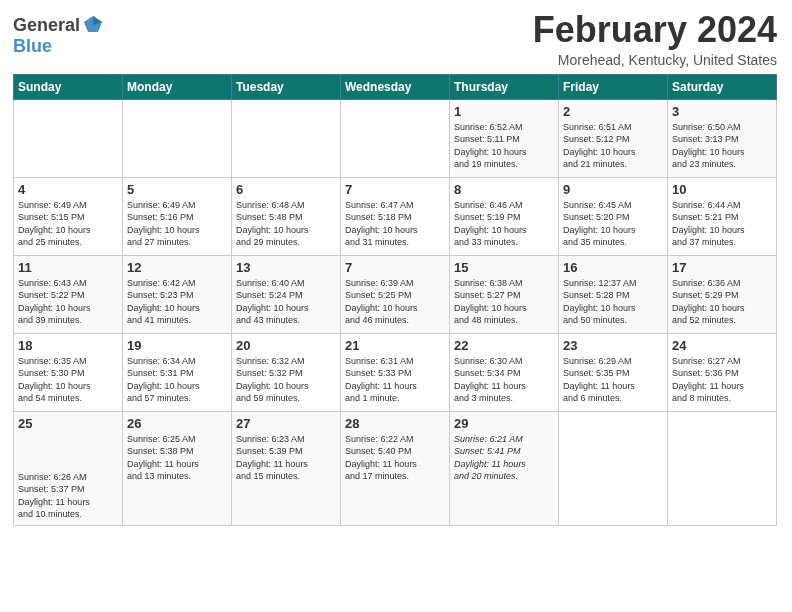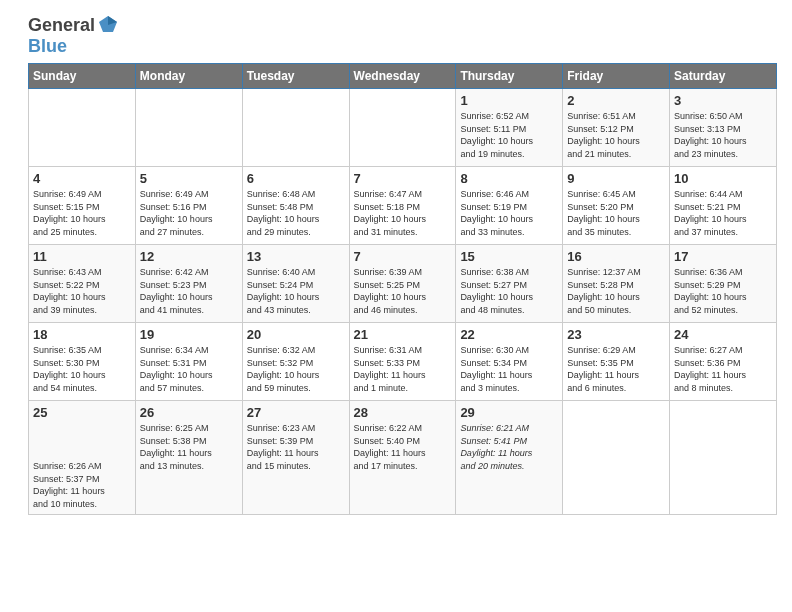--- a/index.html
+++ b/index.html
@@ -5,21 +5,21 @@
     * { box-sizing: border-box; margin: 0; padding: 0; }
     body {
       font-family: Arial, sans-serif;
       background: #fff;
       width: 792px;
       height: 612px;
       overflow: hidden;
     }
     .container {
       width: 792px;
-      padding: 10px 15px 5px 28px;
+      padding: 10px 15px 5px 13px;
     }
     .header {
       display: flex;
       align-items: flex-start;
       justify-content: space-between;
       margin-bottom: 6px;
     }
     .logo {
       display: flex;
       flex-direction: column;
@@ -39,21 +39,21 @@
       font-size: 14px;
       color: #555;
       margin-top: 2px;
     }
     table {
       width: 100%;
       border-collapse: collapse;
       table-layout: fixed;
     }
     thead tr th {
-      background-color: #737373;
+      background-color: #0f766e;
       color: #fff;
       font-size: 12px;
       font-weight: bold;
       padding: 5px 4px;
       text-align: left;
       border: 1px solid #3a7ab0;
     }
     tbody tr td {
       border: 1px solid #ccc;
       vertical-align: top;
@@ -108,20 +108,24 @@
     <div class="logo">
       <div class="logo-row">
         <span class="logo-text-general">General</span>
         <svg class="logo-flag" width="22" height="22" viewBox="0 0 22 22">
           <polygon points="11,2 20,8 16,18 6,18 2,8" fill="#4a8fc4"></polygon>
           <polygon points="11,2 20,8 11,11" fill="#2a6fa0"></polygon>
         </svg>
       </div>
       <span class="logo-text-blue">Blue</span>
     </div>
+    <div class="title-block">
+      <div class="month-title">February 2024</div>
+      <div class="location">Morehead, Kentucky, United States</div>
+    </div>
   </div>
 
   <table>
     <thead>
       <tr id="header-row">
           <th>Sunday</th>
           <th>Monday</th>
           <th>Tuesday</th>
           <th>Wednesday</th>
           <th>Thursday</th>

